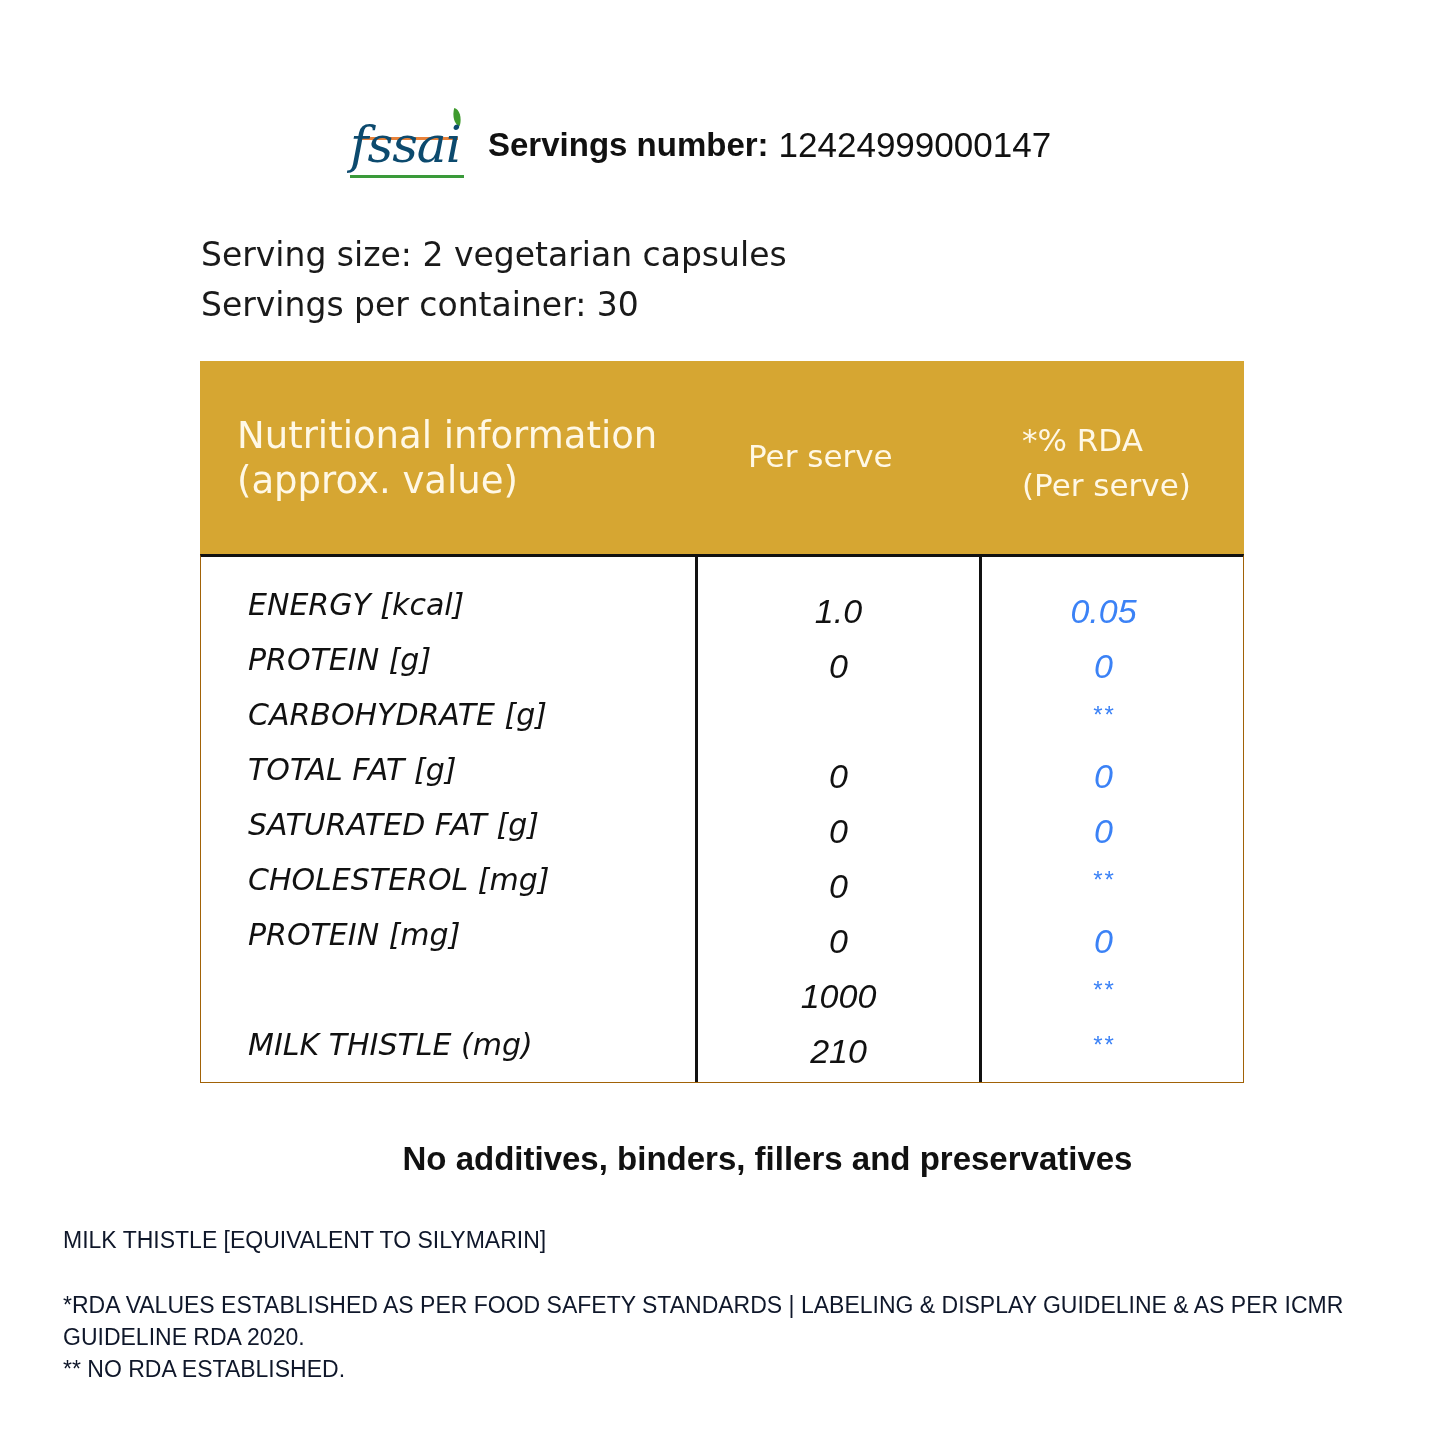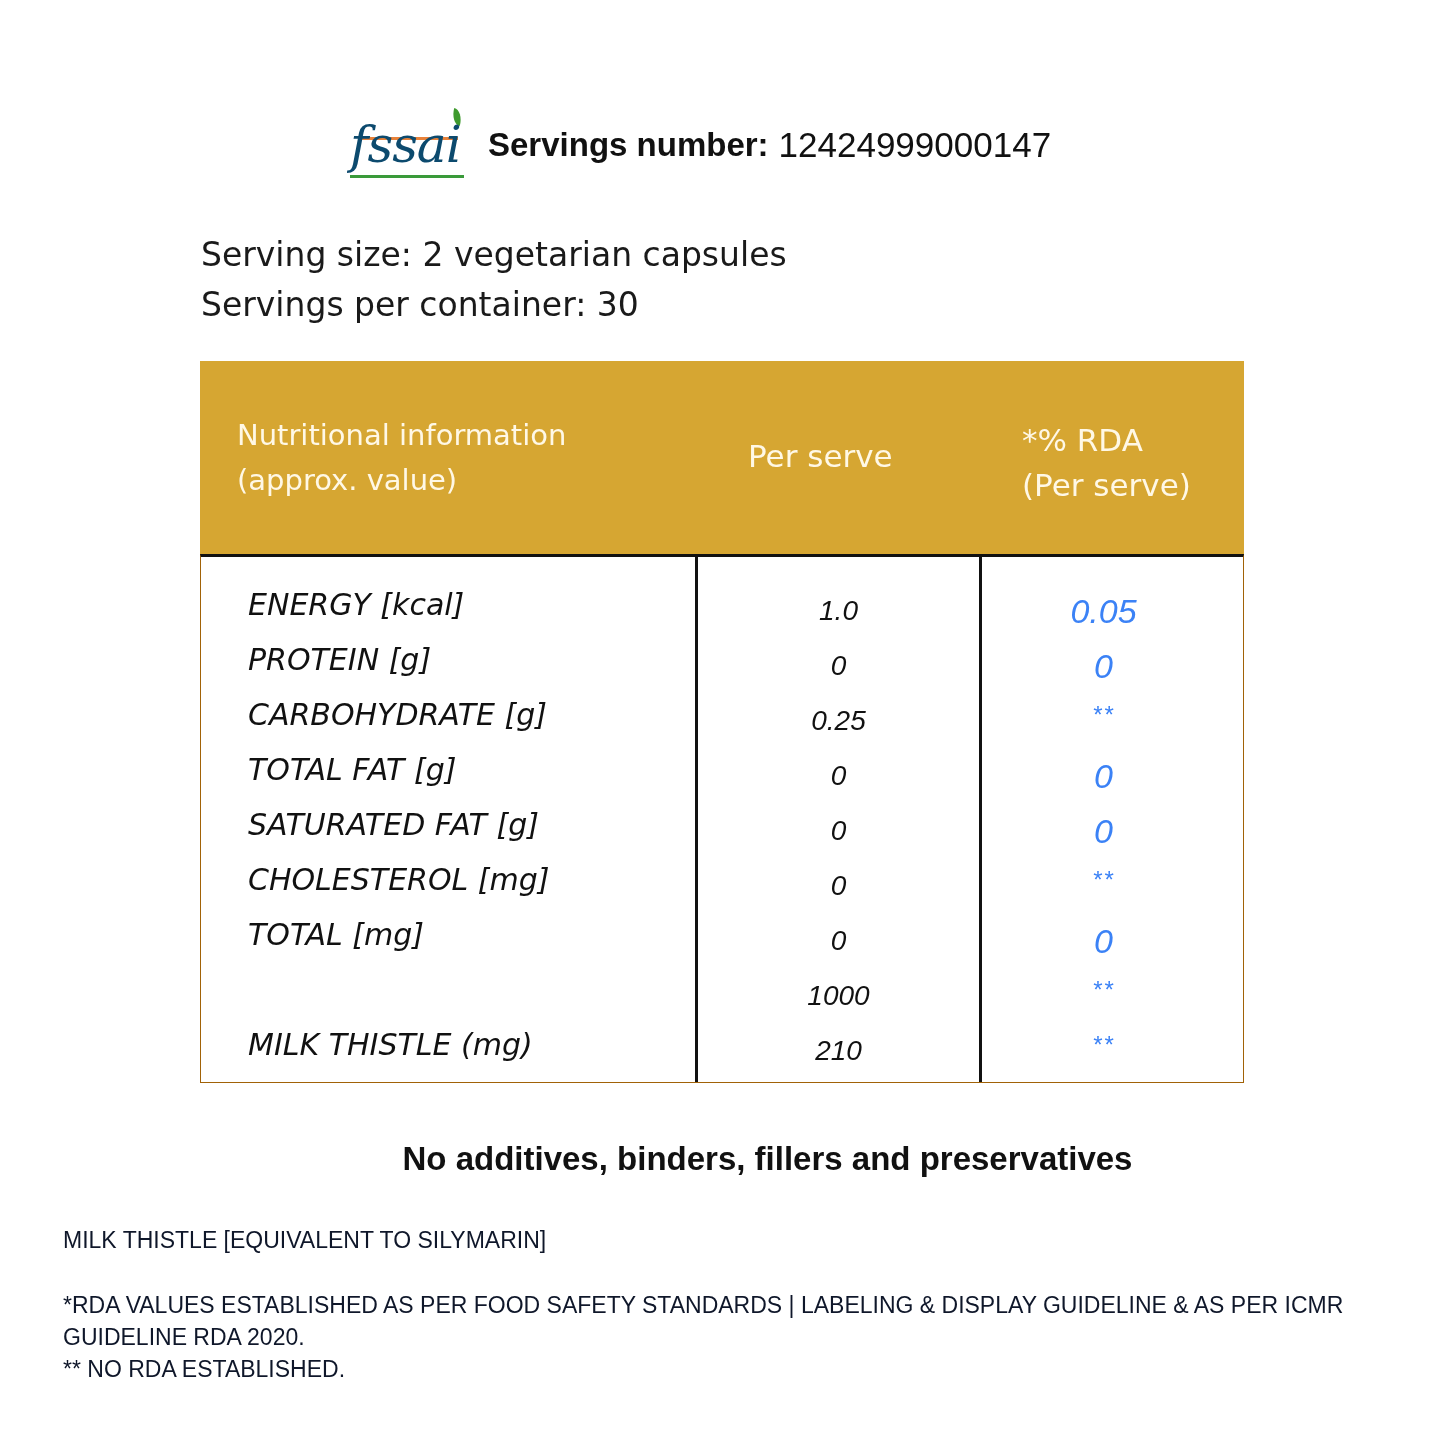--- a/index.html
+++ b/index.html
@@ -38,21 +38,21 @@
     }
 
     .nut-table {
       position: absolute; left: 200px; top: 361px; width: 1044px;
     }
     .nut-header {
       height: 193px; background: #d6a632; color: #fff8e6;
       position: relative;
     }
     .nut-header .h1 {
-      position: absolute; left: 37px; top: 52px; font-size: 29px; line-height: 45px;
+      position: absolute; left: 37px; top: 52px; font-size: 37px; line-height: 45px;
     }
     .nut-header .h2 {
       position: absolute; left: 548px; top: 73px; font-size: 31px; line-height: 45px;
     }
     .nut-header .h3 {
       position: absolute; left: 822px; top: 57px; font-size: 31px; line-height: 45px;
     }
     .nut-body {
       height: 526px; border: 1px solid #a16207; border-top: 3px solid #111;
       position: relative; box-sizing: border-box; height: 529px; font-style: italic;
@@ -64,21 +64,21 @@
     .col-div.c2 { left: 778px; }
     .nut-rows {
       position: absolute; left: 0; top: 28px; width: 100%;
     }
     .nut-row { position: relative; height: 55px; }
     .nut-row .name {
       position: absolute; left: 47px; top: 0; font-size: 30px; line-height: 40px; color: #111;
     }
     .nut-row .per {
       position: absolute; left: 497px; width: 281px; top: 6px; text-align: center;
-      font-size: 28px; line-height: 40px; color: #111;
+      font-size: 34px; line-height: 40px; color: #111;
       font-family: "Liberation Sans", sans-serif;
     }
     .nut-row .rda {
       position: absolute; left: 770px; width: 265px; top: 6px; text-align: center;
       font-size: 34px; line-height: 40px; color: #3b82f6;
       font-family: "Liberation Sans", sans-serif;
     }
     .nut-row .rda.stars { font-size: 24px; top: 0px; letter-spacing: 2px; }
 
     .claim {
@@ -133,40 +133,39 @@
         <span class="per">1.0</span>
         <span class="rda">0.05</span>
       </div>
       <div class="nut-row">
         <span class="name">PROTEIN [g]</span>
         <span class="per">0</span>
         <span class="rda">0</span>
       </div>
       <div class="nut-row">
         <span class="name">CARBOHYDRATE [g]</span>
-        <span class="per">0.25</span>
         <span class="rda stars">**</span>
       </div>
       <div class="nut-row">
         <span class="name">TOTAL FAT [g]</span>
         <span class="per">0</span>
         <span class="rda">0</span>
       </div>
       <div class="nut-row">
         <span class="name">SATURATED FAT [g]</span>
         <span class="per">0</span>
         <span class="rda">0</span>
       </div>
       <div class="nut-row">
         <span class="name">CHOLESTEROL [mg]</span>
         <span class="per">0</span>
         <span class="rda stars">**</span>
       </div>
       <div class="nut-row">
-        <span class="name">TOTAL [mg]</span>
+        <span class="name">PROTEIN [mg]</span>
         <span class="per">0</span>
         <span class="rda">0</span>
       </div>
       <div class="nut-row">
         <span class="per">1000</span>
         <span class="rda stars">**</span>
       </div>
       <div class="nut-row">
         <span class="name">MILK THISTLE (mg)</span>
         <span class="per">210</span>

